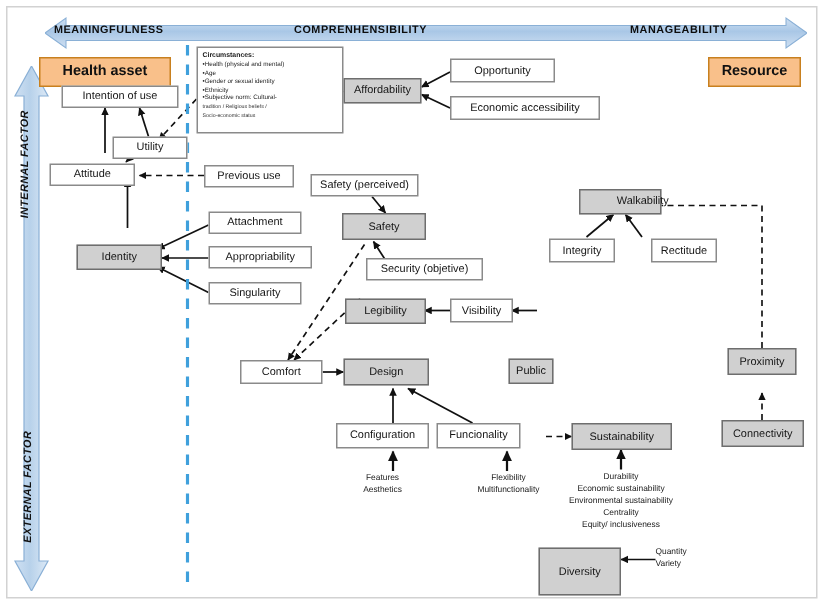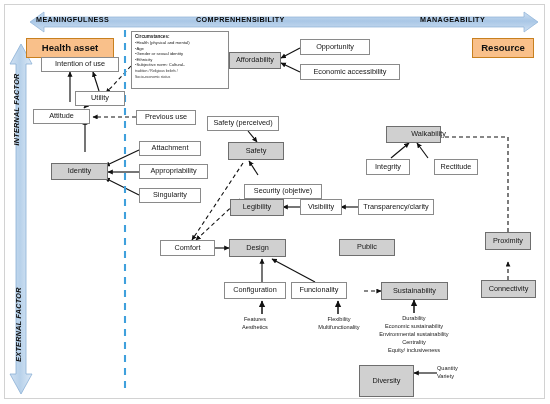--- a/index.html
+++ b/index.html
@@ -164,32 +164,31 @@
   <div class="box b-white" style="left:139px;top:141px;width:62px;height:15px;">Attachment</div>
   <div class="box b-white" style="left:139px;top:188px;width:62px;height:15px;">Singularity</div>
   <div class="box b-white" style="left:139px;top:164px;width:69px;height:15px;">Appropriability</div>
 
   <div class="box b-grey" style="left:229px;top:52px;width:52px;height:17px;">Affordability</div>
   <div class="box b-white" style="left:300px;top:39px;width:70px;height:16px;">Opportunity</div>
   <div class="box b-white" style="left:300px;top:64px;width:100px;height:16px;">Economic accessibility</div>
 
   <div class="box b-white" style="left:207px;top:116px;width:72px;height:15px;">Safety (perceived)</div>
   <div class="box b-grey" style="left:228px;top:142px;width:56px;height:18px;">Safety</div>
-  <div class="box b-white" style="left:244px;top:172px;width:78px;height:15px;margin-top:12px;">Security (objetive)</div>
+  <div class="box b-white" style="left:244px;top:172px;width:78px;height:15px;">Security (objetive)</div>
 
   <div class="box b-grey" style="left:230px;top:199px;width:54px;height:17px;">Legibility</div>
   <div class="box b-white" style="left:300px;top:199px;width:42px;height:16px;">Visibility</div>
-  <div class="box b-white" style="left:358px;top:199px;width:76px;height:16px;">Transparency/clarity</div>
 
   <div class="box b-white" style="left:160px;top:240px;width:55px;height:16px;">Comfort</div>
   <div class="box b-grey" style="left:229px;top:239px;width:57px;height:18px;">Design</div>
   <div class="box b-white" style="left:224px;top:282px;width:62px;height:17px;">Configuration</div>
   <div class="box b-white" style="left:291px;top:282px;width:56px;height:17px;">Funcionality</div>
 
-  <div class="box b-grey" style="left:339px;top:239px;width:56px;height:17px;">Public</div>
+  <div class="box b-grey" style="left:339px;top:239px;width:30px;height:17px;">Public</div>
   <div class="box b-grey" style="left:381px;top:282px;width:67px;height:18px;">Sustainability</div>
 
   <div class="box b-grey" style="left:386px;top:126px;width:55px;height:17px;padding-left:32px;">Walkability</div>
   <div class="box b-white" style="left:366px;top:159px;width:44px;height:16px;">Integrity</div>
   <div class="box b-white" style="left:414px;top:159px;width:44px;height:16px;margin-left:20px;">Rectitude</div>
   <div class="box b-grey" style="left:485px;top:232px;width:46px;height:18px;">Proximity</div>
   <div class="box b-grey" style="left:481px;top:280px;width:55px;height:18px;">Connectivity</div>
 
   <div class="box b-grey" style="left:359px;top:365px;width:55px;height:32px;">Diversity</div>
 

